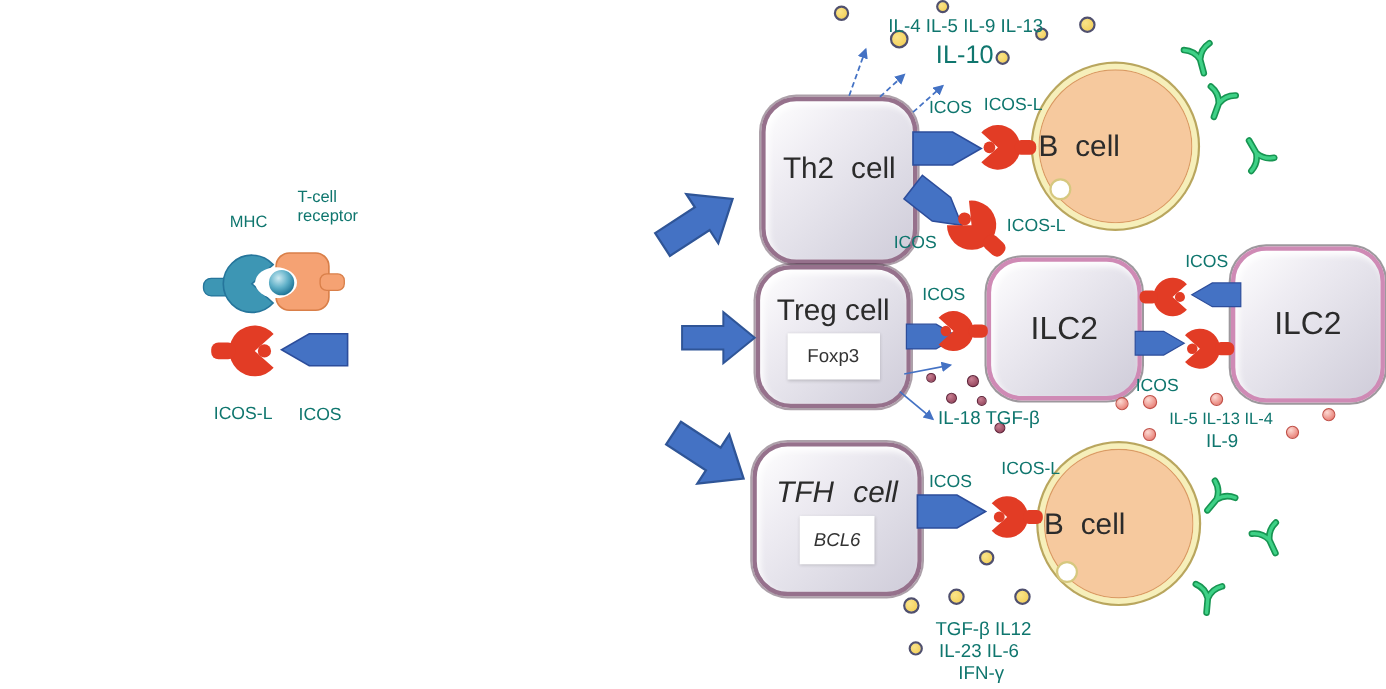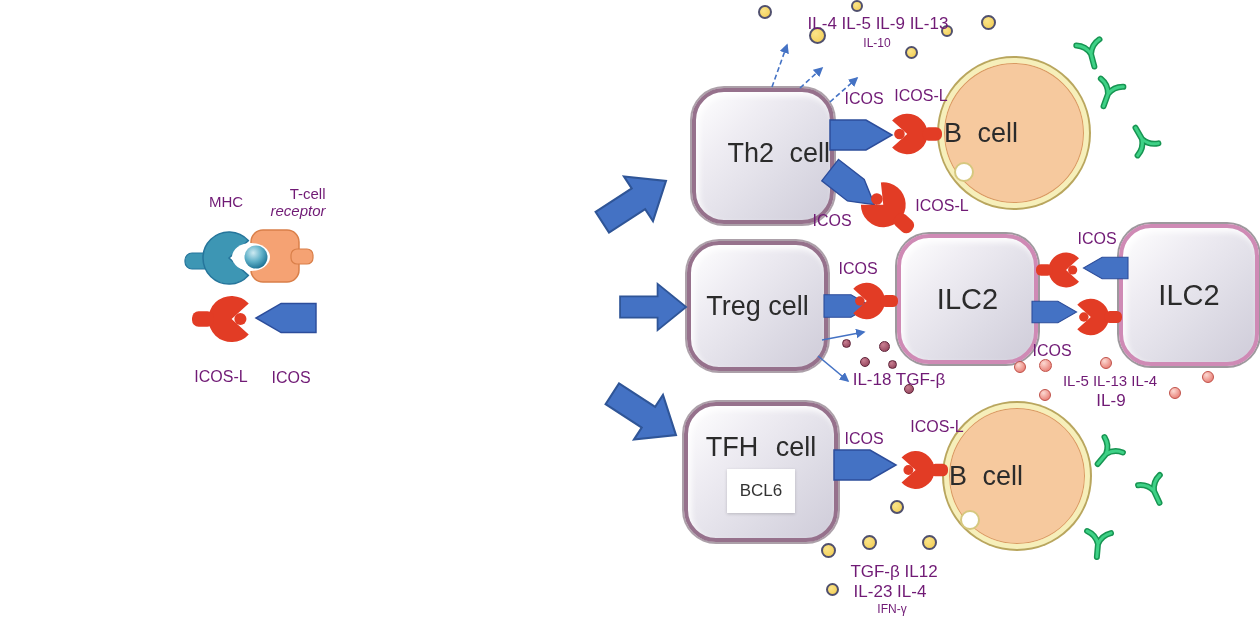--- a/index.html
+++ b/index.html
@@ -1,20 +1,20 @@
 <!DOCTYPE html>
 <html><head>
 <meta charset="utf-8">
 <style>
   html,body{margin:0;padding:0;background:#fff;}
   .canvas{position:relative;width:1260px;height:626px;background:#ffffff;
           font-family:"Liberation Sans",sans-serif;overflow:hidden;}
   
   .lbl{position:absolute;transform:translateX(-50%);white-space:nowrap;
-       color:#701a75;font-size:16px;line-height:1.1;}
+       color:#0f766e;font-size:16px;line-height:1.1;}
   .lbl.small{font-size:15px;}
   
   .circle{position:absolute;border-radius:50%;display:flex;align-items:center;justify-content:flex-start;}
   .apc{background:#d9e7d1;}
   .cd4{background:#e9aba3;border:9px solid #f6efba;box-shadow:0 0 0 2px #cdb272, inset 0 0 0 1px #c77e72;}
   .bcell{background:#f6c99e;border:5px solid #f6efba;box-shadow:0 0 0 2px #b9a65e, inset 0 0 0 1px #d89a62;}
   .notch{position:absolute;border-radius:50%;background:#ffffff;border:2px solid #d6c87f;}
   
   .cell-sq{position:absolute;border-radius:32px;border:4px solid #96718c;
            background:linear-gradient(135deg,#ffffff 0%,#efedf3 30%,#dcdae4 70%,#cfccd9 100%);
@@ -33,29 +33,32 @@
   .dot.m{background:radial-gradient(circle at 35% 30%, #c97f92, #8a3a52);border:1px solid #5f2339;}
   svg{position:absolute;overflow:visible;}
 </style>
 </head>
 <body>
 
 <div class="canvas">
 
 
 
-  <div class="cell-sq" style="left:692px;top:88px;width:134px;height:122px;padding-bottom:6px;align-items:flex-end;">
+  <div class="cell-sq" style="left:692px;top:88px;width:134px;height:122px;padding-bottom:22px;">
     <span class="cell-label ws8">Th2 cell</span>
   </div>
 
   <div class="cell-sq" style="left:687px;top:241px;width:133px;height:122px;gap:5px;">
     <span class="cell-label">Treg cell</span>
-  </div>
-
-  <div class="cell-sq" style="left:684px;top:402px;width:146px;height:132px;gap:6px;">
+    <div class="factor-box" style="width:84px;height:42px;">
+      <span>Foxp3</span>
+    </div>
+  </div>
+
+  <div class="cell-sq" style="left:684px;top:402px;width:146px;height:132px;gap:6px;font-style:italic;">
     <span class="cell-label ws10">TFH cell</span>
     <div class="factor-box" style="width:68px;height:44px;">
       <span>BCL6</span>
     </div>
   </div>
 
   <div class="cell-sq pink" style="left:897px;top:234px;width:133px;height:122px;">
     <span class="cell-label big">ILC2</span>
   </div>
 
@@ -271,26 +274,26 @@
       </g>
   </svg>
   <svg style="left:1082px;top:528px;transform:rotate(5deg);" width="32" height="32" viewBox="0 0 32 32">
     <g fill="none" stroke-linecap="round">
         <path d="M16,16 L16,29 M16,16 C14,10 10,6 4,4 M16,16 C18,10 22,6 28,4" stroke="#179552" stroke-width="6"></path>
     <path d="M16,16 L16,29 M16,16 C14,10 10,6 4,4 M16,16 C18,10 22,6 28,4" stroke="#3ed186" stroke-width="3"></path>
       </g>
   </svg>
 
   <div class="lbl" style="left:878px;top:15px;font-size:17px;">IL-4 IL-5 IL-9 IL-13</div>
-  <div class="lbl" style="left:877px;top:37px;font-size:12px;">IL-10</div>
+  <div class="lbl" style="left:877px;top:37px;font-size:23px;">IL-10</div>
 
   <div class="lbl small" style="left:226px;top:194px;">MHC</div>
-  <div class="lbl small" style="left:298px;top:186px;text-align:right;">
+  <div class="lbl small" style="left:298px;top:172px;text-align:left;">
     <span style="display:block;">T-cell</span>
-    <span style="display:block;font-style:italic;">receptor</span>
+    <span style="display:block;">receptor</span>
   </div>
   <div class="lbl" style="left:221px;top:368px;">ICOS-L</div>
   <div class="lbl" style="left:291px;top:369px;">ICOS</div>
 
   <div class="lbl" style="left:864px;top:90px;">ICOS</div>
   <div class="lbl" style="left:921px;top:87px;">ICOS-L</div>
 
   <div class="lbl" style="left:832px;top:212px;">ICOS</div>
   <div class="lbl" style="left:942px;top:197px;">ICOS-L</div>
 
@@ -301,16 +304,16 @@
 
   <div class="lbl" style="left:899px;top:371px;font-size:17px;">IL-18 TGF-β</div>
 
   <div class="lbl" style="left:1110px;top:373px;font-size:15px;text-align:right;">IL-5 IL-13 IL-4</div>
   <div class="lbl" style="left:1111px;top:392px;font-size:17px;">IL-9</div>
 
   <div class="lbl" style="left:864px;top:430px;">ICOS</div>
   <div class="lbl" style="left:937px;top:418px;">ICOS-L</div>
 
   <div class="lbl" style="left:894px;top:563px;font-size:17px;">TGF-β IL12</div>
-  <div class="lbl" style="left:890px;top:583px;font-size:17px;">IL-23 IL-4</div>
-  <div class="lbl" style="left:892px;top:603px;font-size:12px;">IFN-γ</div>
+  <div class="lbl" style="left:890px;top:583px;font-size:17px;">IL-23 IL-6</div>
+  <div class="lbl" style="left:892px;top:603px;font-size:17px;">IFN-γ</div>
 
 </div>
 
 </body></html>

